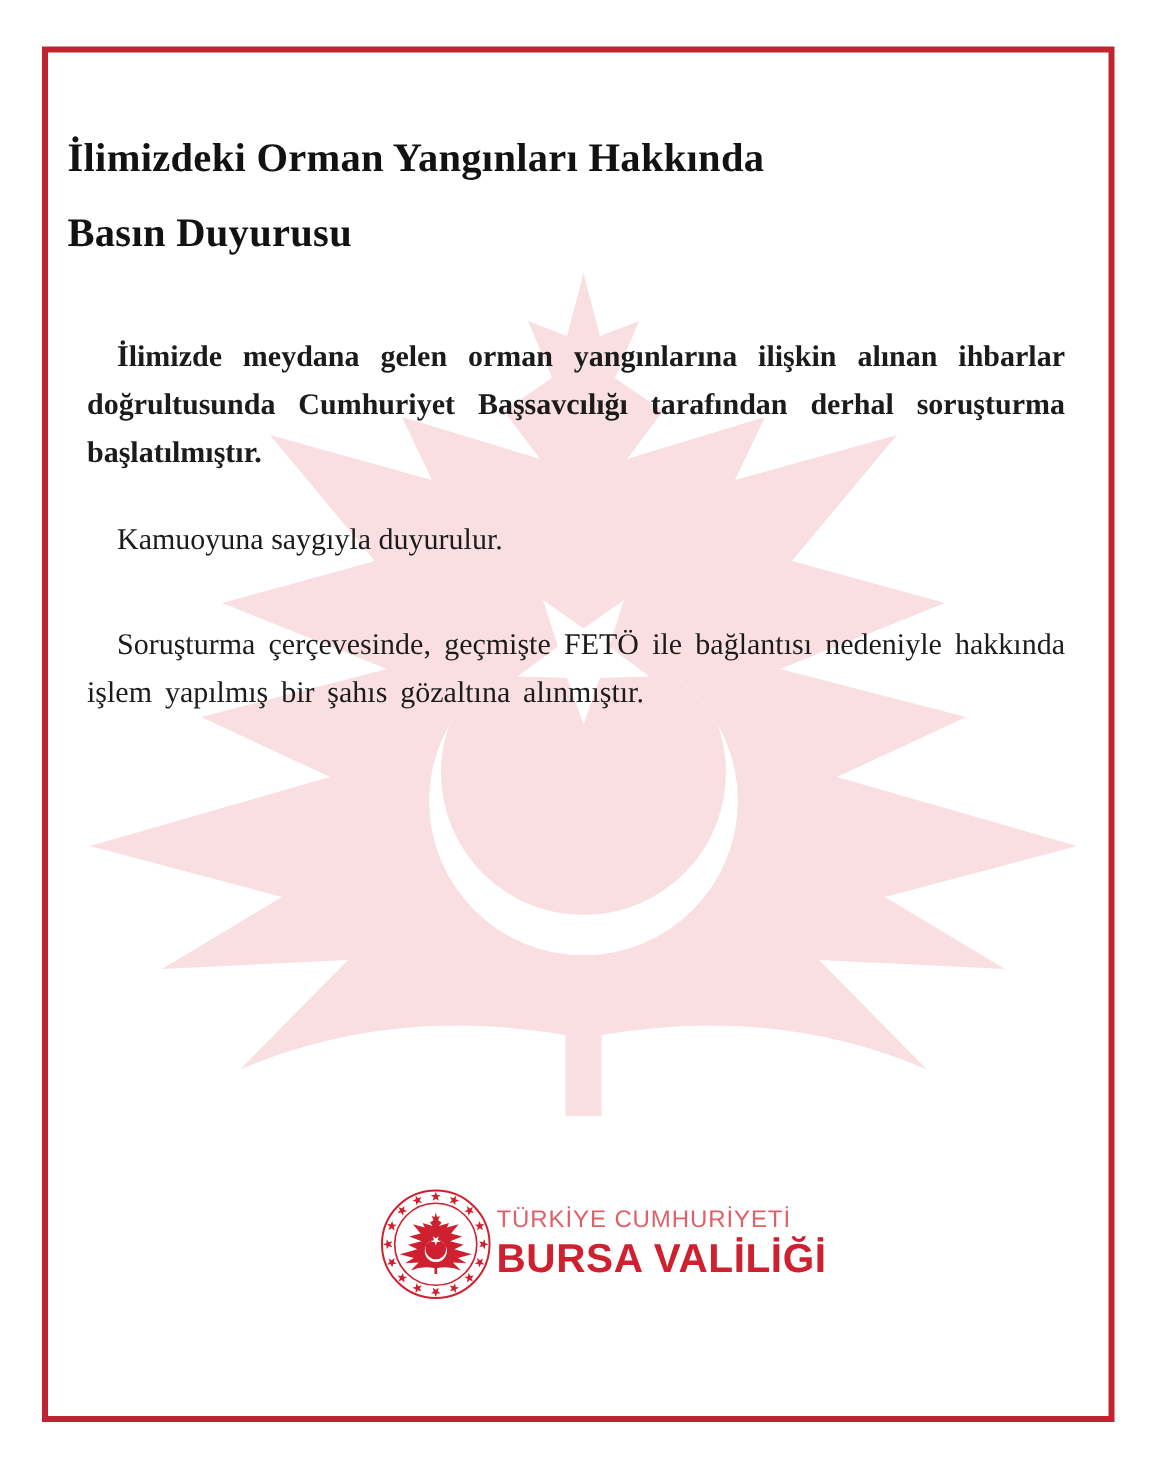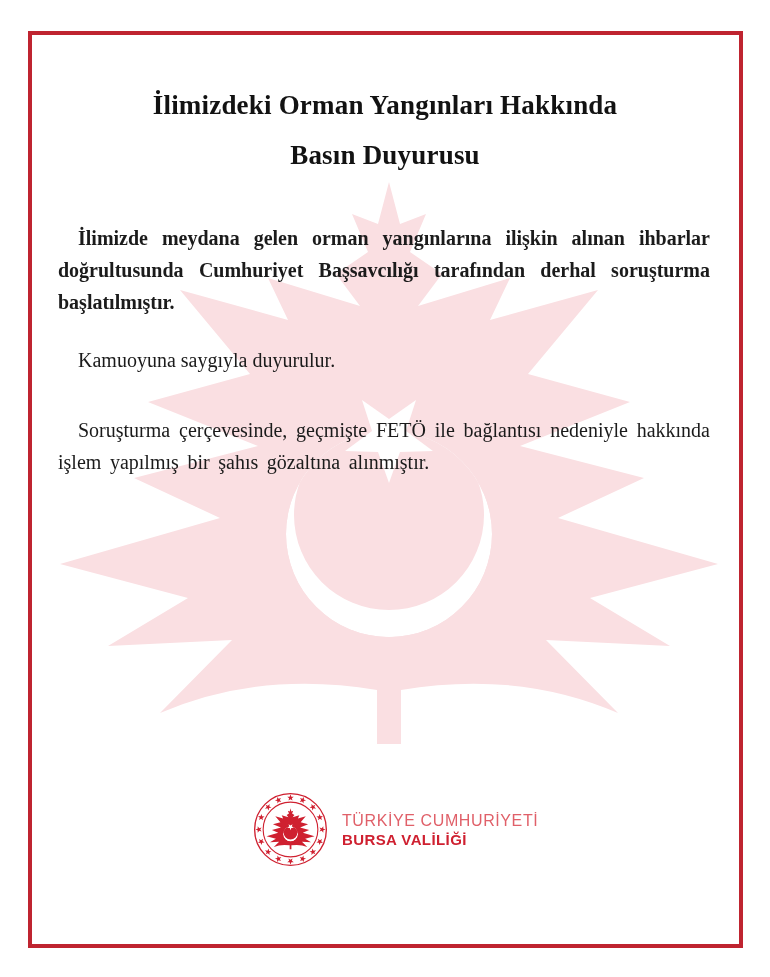--- a/index.html
+++ b/index.html
@@ -29,21 +29,20 @@
     left:58px;top:178px;
     width:662px;height:570px;
     color:var(--watermark_pink);
   }
   .content{
     position:relative;
     z-index:1;
   }
   h1.doc-title{
     margin:80px 45px 0 45px;
-    text-align:center;
     font-size:27px;
     line-height:50px;
     font-weight:bold;
     color:#121212;
     letter-spacing:0.2px;
   }
   p.body-par{
     margin:0 60px 0 58px;
     font-size:20px;
     line-height:32px;
@@ -53,35 +52,35 @@
     word-spacing:0.18em;
   }
   p.par-1{margin-top:42px;font-weight:bold;}
   p.par-2{margin-top:38px;}
   p.par-3{margin-top:26px; text-align:left; word-spacing:normal;}
   .logo{
     position:absolute;
     left:252px;top:791px;
     display:flex;
     align-items:center;
-    gap:13px;
+    gap:2px;
     z-index:2;
   }
   .emblem{width:77px;height:77px;color:var(--emblem_red);}
   .logo-text{display:flex;flex-direction:column;justify-content:center;}
   .org-line1{
     font-family:"Liberation Sans", sans-serif;
     font-size:16px;
     letter-spacing:0.6px;
     color:var(--logo_light_red);
     white-space:nowrap;
   }
   .org-line2{
     font-family:"Liberation Sans", sans-serif;
-    font-size:15px;
+    font-size:27px;
     font-weight:bold;
     letter-spacing:0.4px;
     color:var(--emblem_red);
     margin-top:1px;
     white-space:nowrap;
   }
   .defs-svg{position:absolute;width:0;height:0;}
 </style>
 </head>
 <body>

